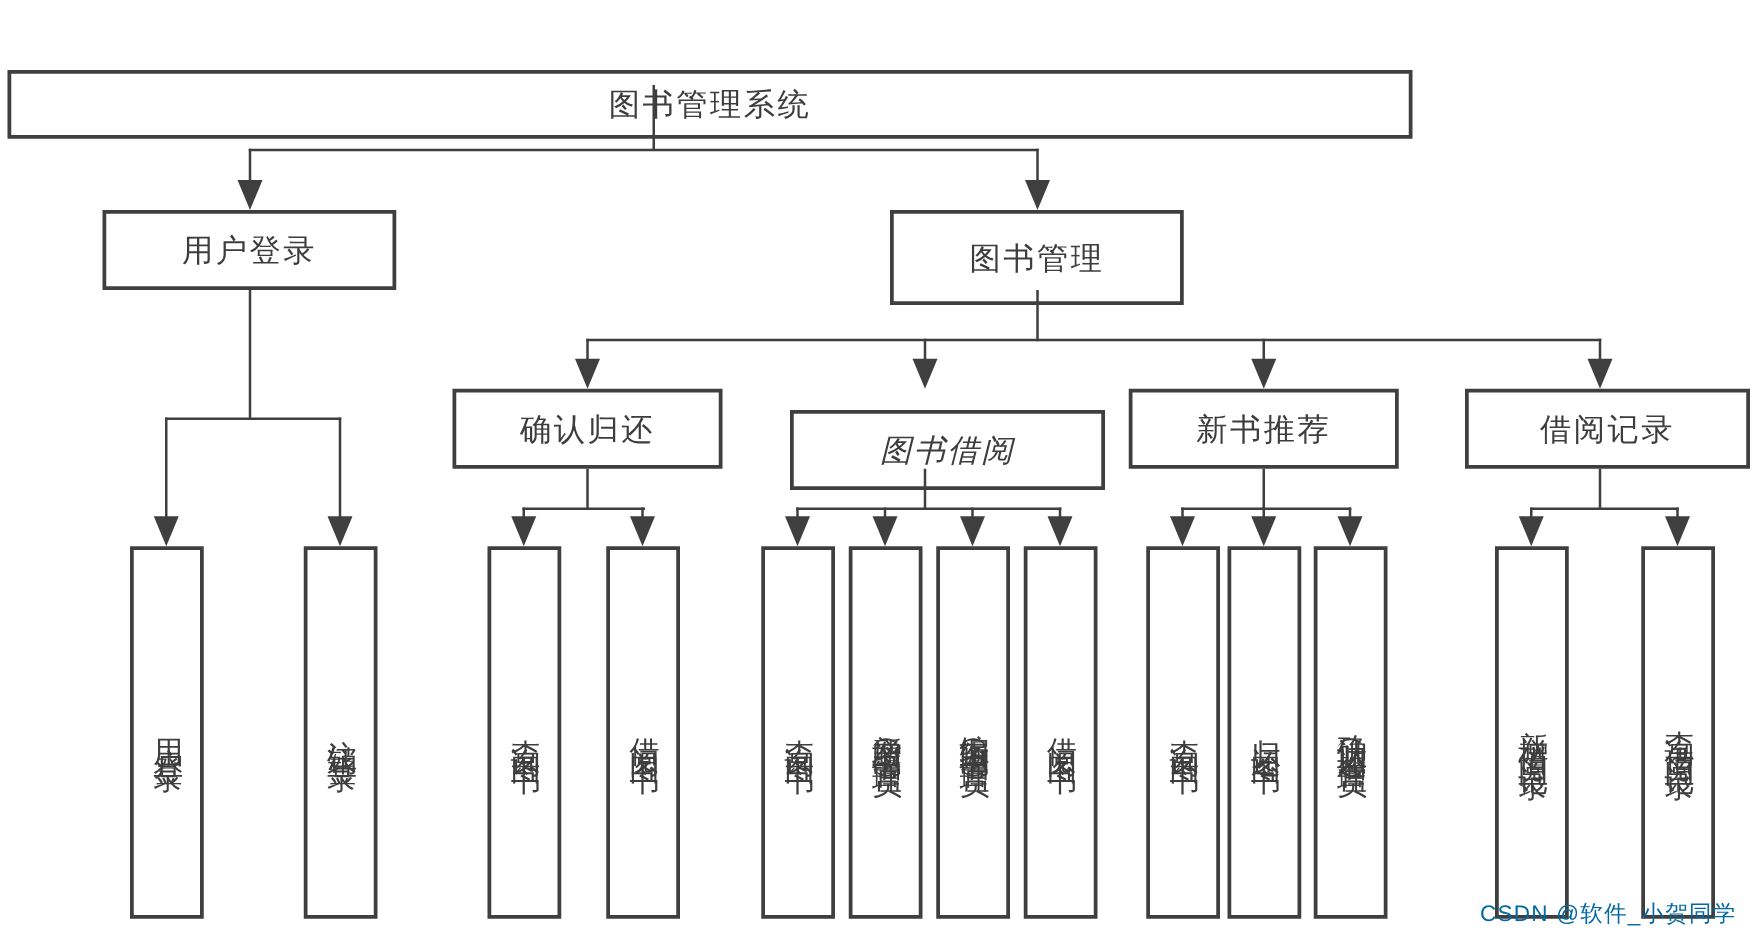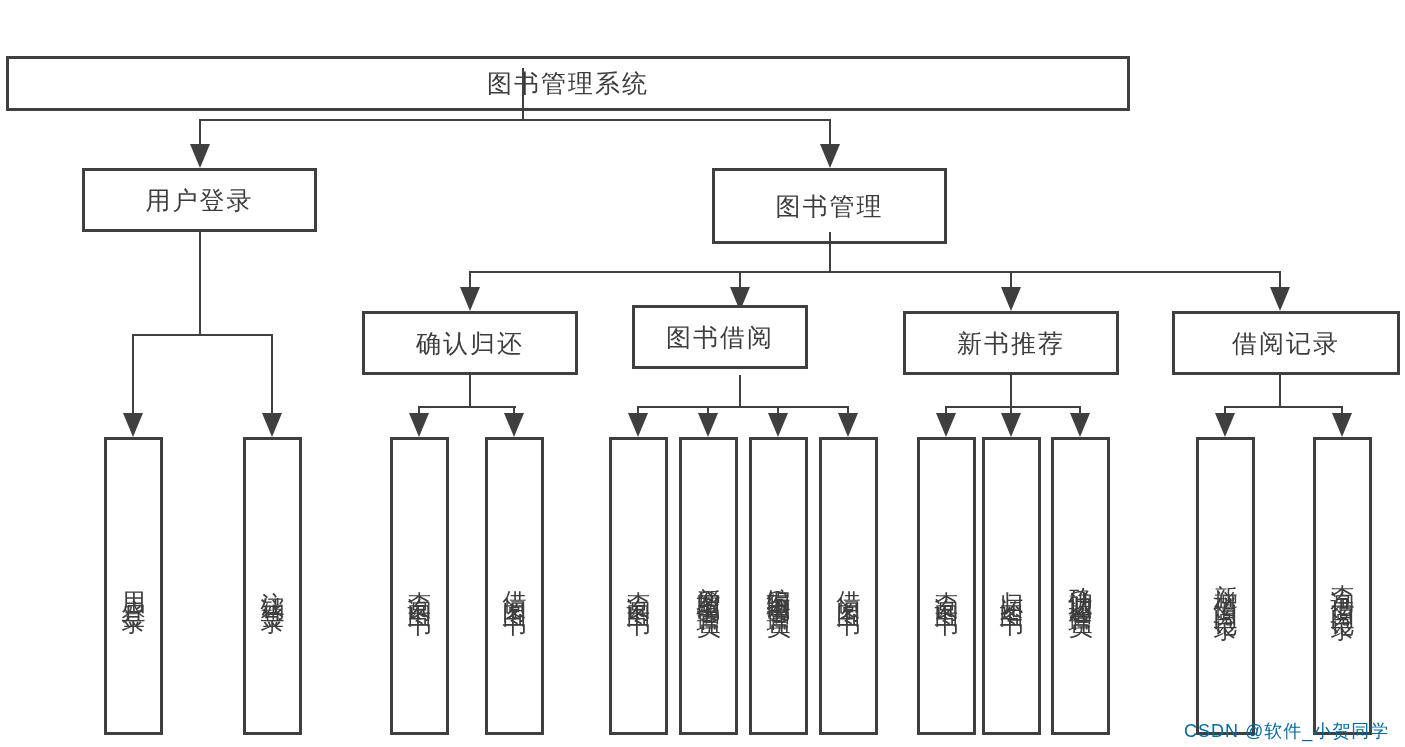--- a/index.html
+++ b/index.html
@@ -71,21 +71,21 @@
     <div class="arrow" style="left:730px;top:287px;"></div>
     <div class="line" style="left:1010px;top:271px;width:2px;height:18px;"></div>
     <div class="arrow" style="left:1001px;top:287px;"></div>
     <div class="line" style="left:1279px;top:271px;width:2px;height:18px;"></div>
     <div class="arrow" style="left:1270px;top:287px;"></div>
   </div>
 
   <div class="box" style="left:362px;top:311px;width:216px;height:64px;">
     <span>确认归还</span>
   </div>
-  <div class="box" style="left:632px;top:305px;width:176px;height:64px;">
+  <div class="box" style="left:632px;top:328px;width:252px;height:64px;font-style:italic;">
     <span>图书借阅</span>
   </div>
   <div class="box" style="left:903px;top:311px;width:216px;height:64px;">
     <span>新书推荐</span>
   </div>
   <div class="box" style="left:1172px;top:311px;width:228px;height:64px;text-align:right;">
     <span>借阅记录</span>
   </div>
 
   <div>

